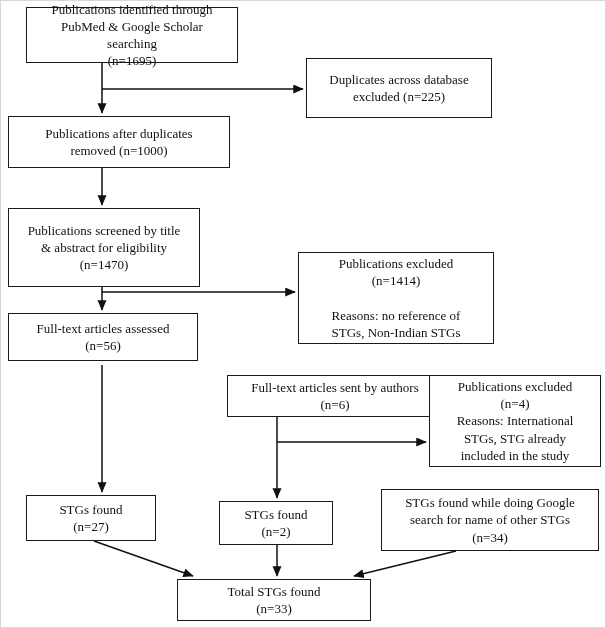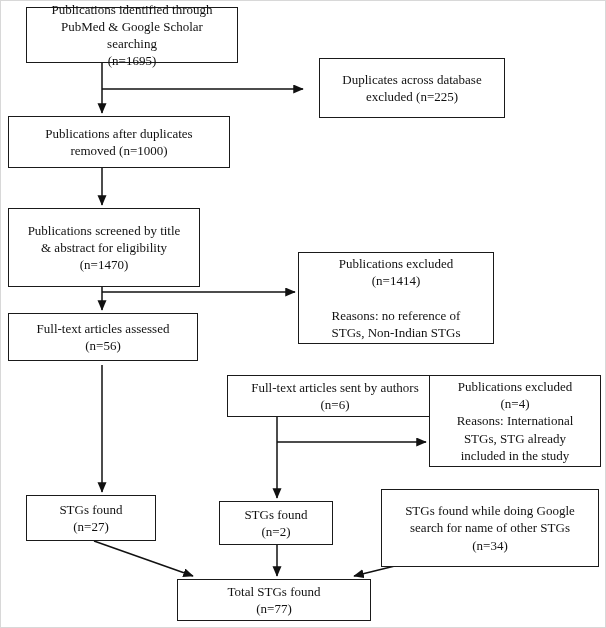--- a/index.html
+++ b/index.html
@@ -28,30 +28,30 @@
     align-items: center;
     justify-content: center;
     text-align: center;
     font-size: 13px;
     line-height: 1.32;
     padding: 2px 10px;
   }
   .box .txt { white-space: pre-line; }
 
   .b-identified { left: 25px;  top: 6px;   width: 212px; height: 56px; }
-  .b-dup        { left: 318px; top: 57px;  width: 186px; height: 60px; }
+  .b-dup        { left: 305px; top: 57px;  width: 186px; height: 60px; }
   .b-afterdup   { left: 7px;   top: 115px; width: 222px; height: 52px; }
   .b-screened   { left: 7px;   top: 207px; width: 192px; height: 79px; }
   .b-excl1414   { left: 297px; top: 251px; width: 196px; height: 92px; }
   .b-fulltext   { left: 7px;   top: 312px; width: 190px; height: 48px; }
   .b-authors    { left: 186px; top: 374px; width: 216px; height: 42px; margin-left: 40px; }
   .b-excl4      { left: 428px; top: 374px; width: 172px; height: 92px; }
   .b-stgs27     { left: 25px;  top: 494px; width: 130px; height: 46px; }
   .b-stgs2      { left: 218px; top: 500px; width: 114px; height: 44px; }
-  .b-google     { left: 380px; top: 488px; width: 218px; height: 78px; }
+  .b-google     { left: 380px; top: 488px; width: 218px; height: 62px; }
   .b-total      { left: 176px; top: 578px; width: 194px; height: 42px; }
 </style>
 </head>
 <body>
 
 <div class="canvas">
 
   <svg class="arrows" width="606" height="628" viewBox="0 0 606 628" xmlns="http://www.w3.org/2000/svg">
     <defs>
       <marker id="arrowhead" markerWidth="8" markerHeight="8" refX="6.5" refY="3" orient="auto">
@@ -130,16 +130,16 @@
   </div>
 
   <div class="box b-google">
     <span class="txt">STGs found while doing Google
 search for name of other STGs
 (n=34)</span>
   </div>
 
   <div class="box b-total">
     <span class="txt">Total STGs found
-(n=77)</span>
+(n=33)</span>
   </div>
 
 </div>
 
 </body></html>

